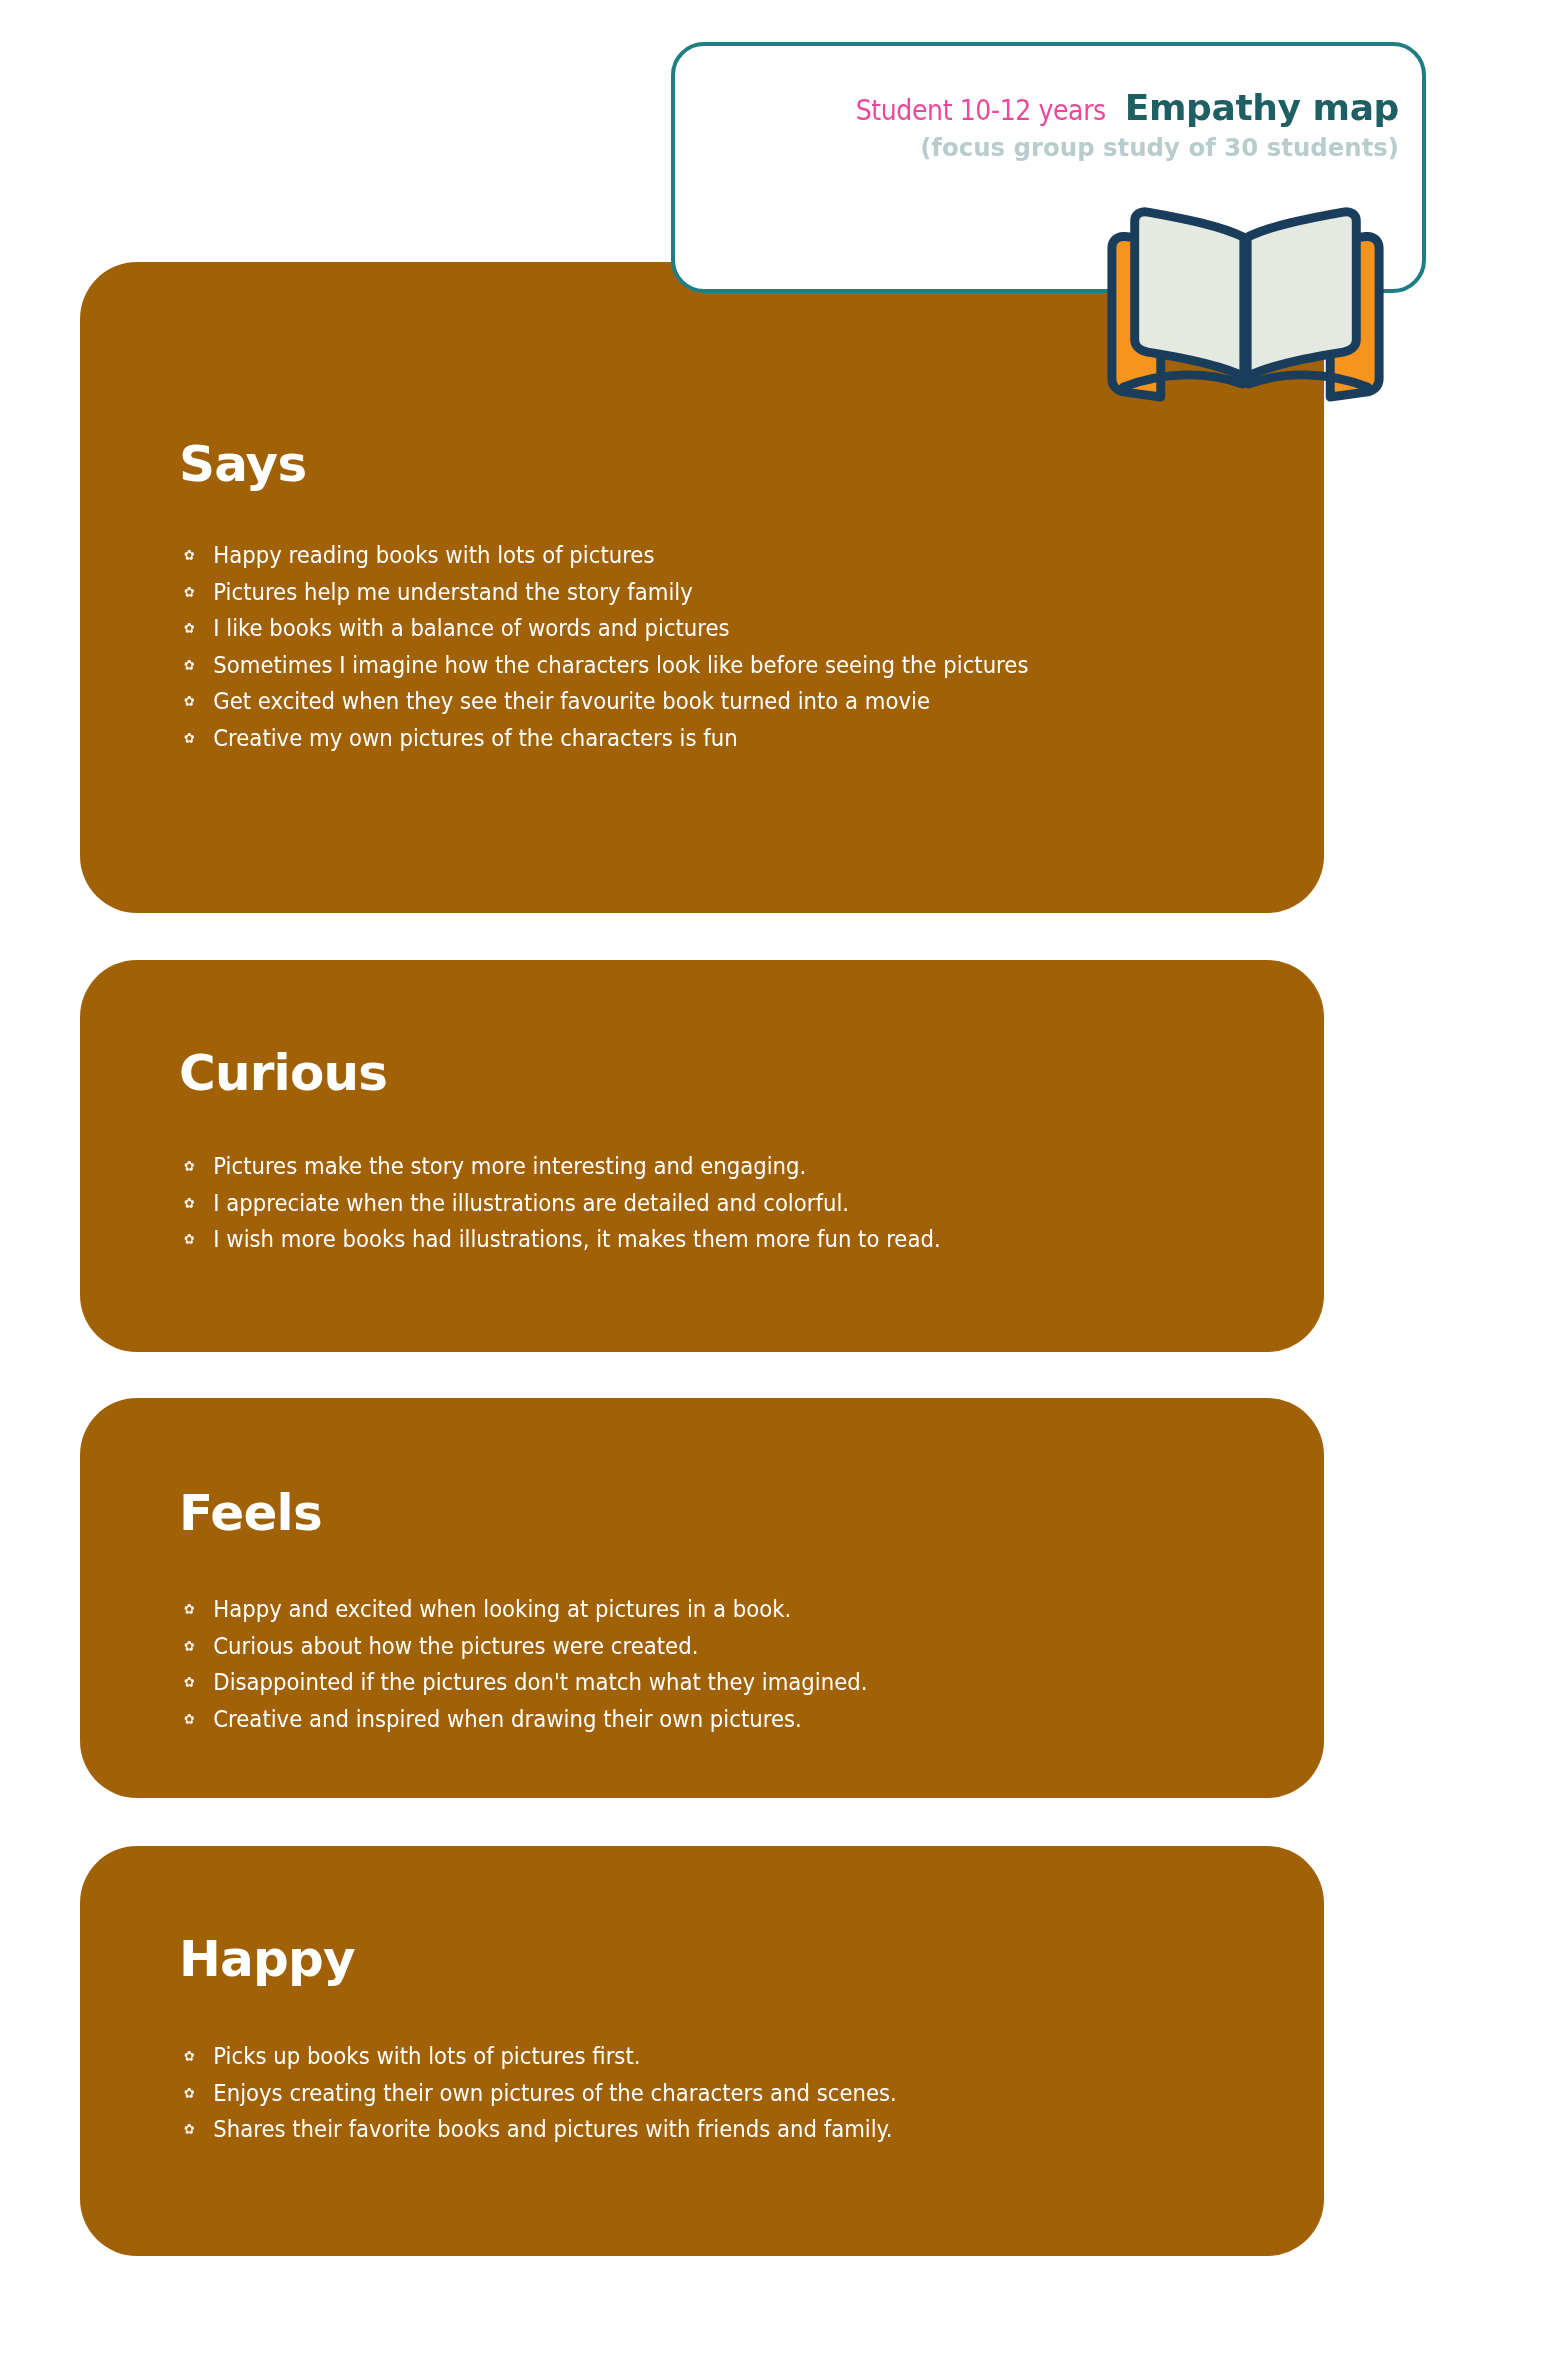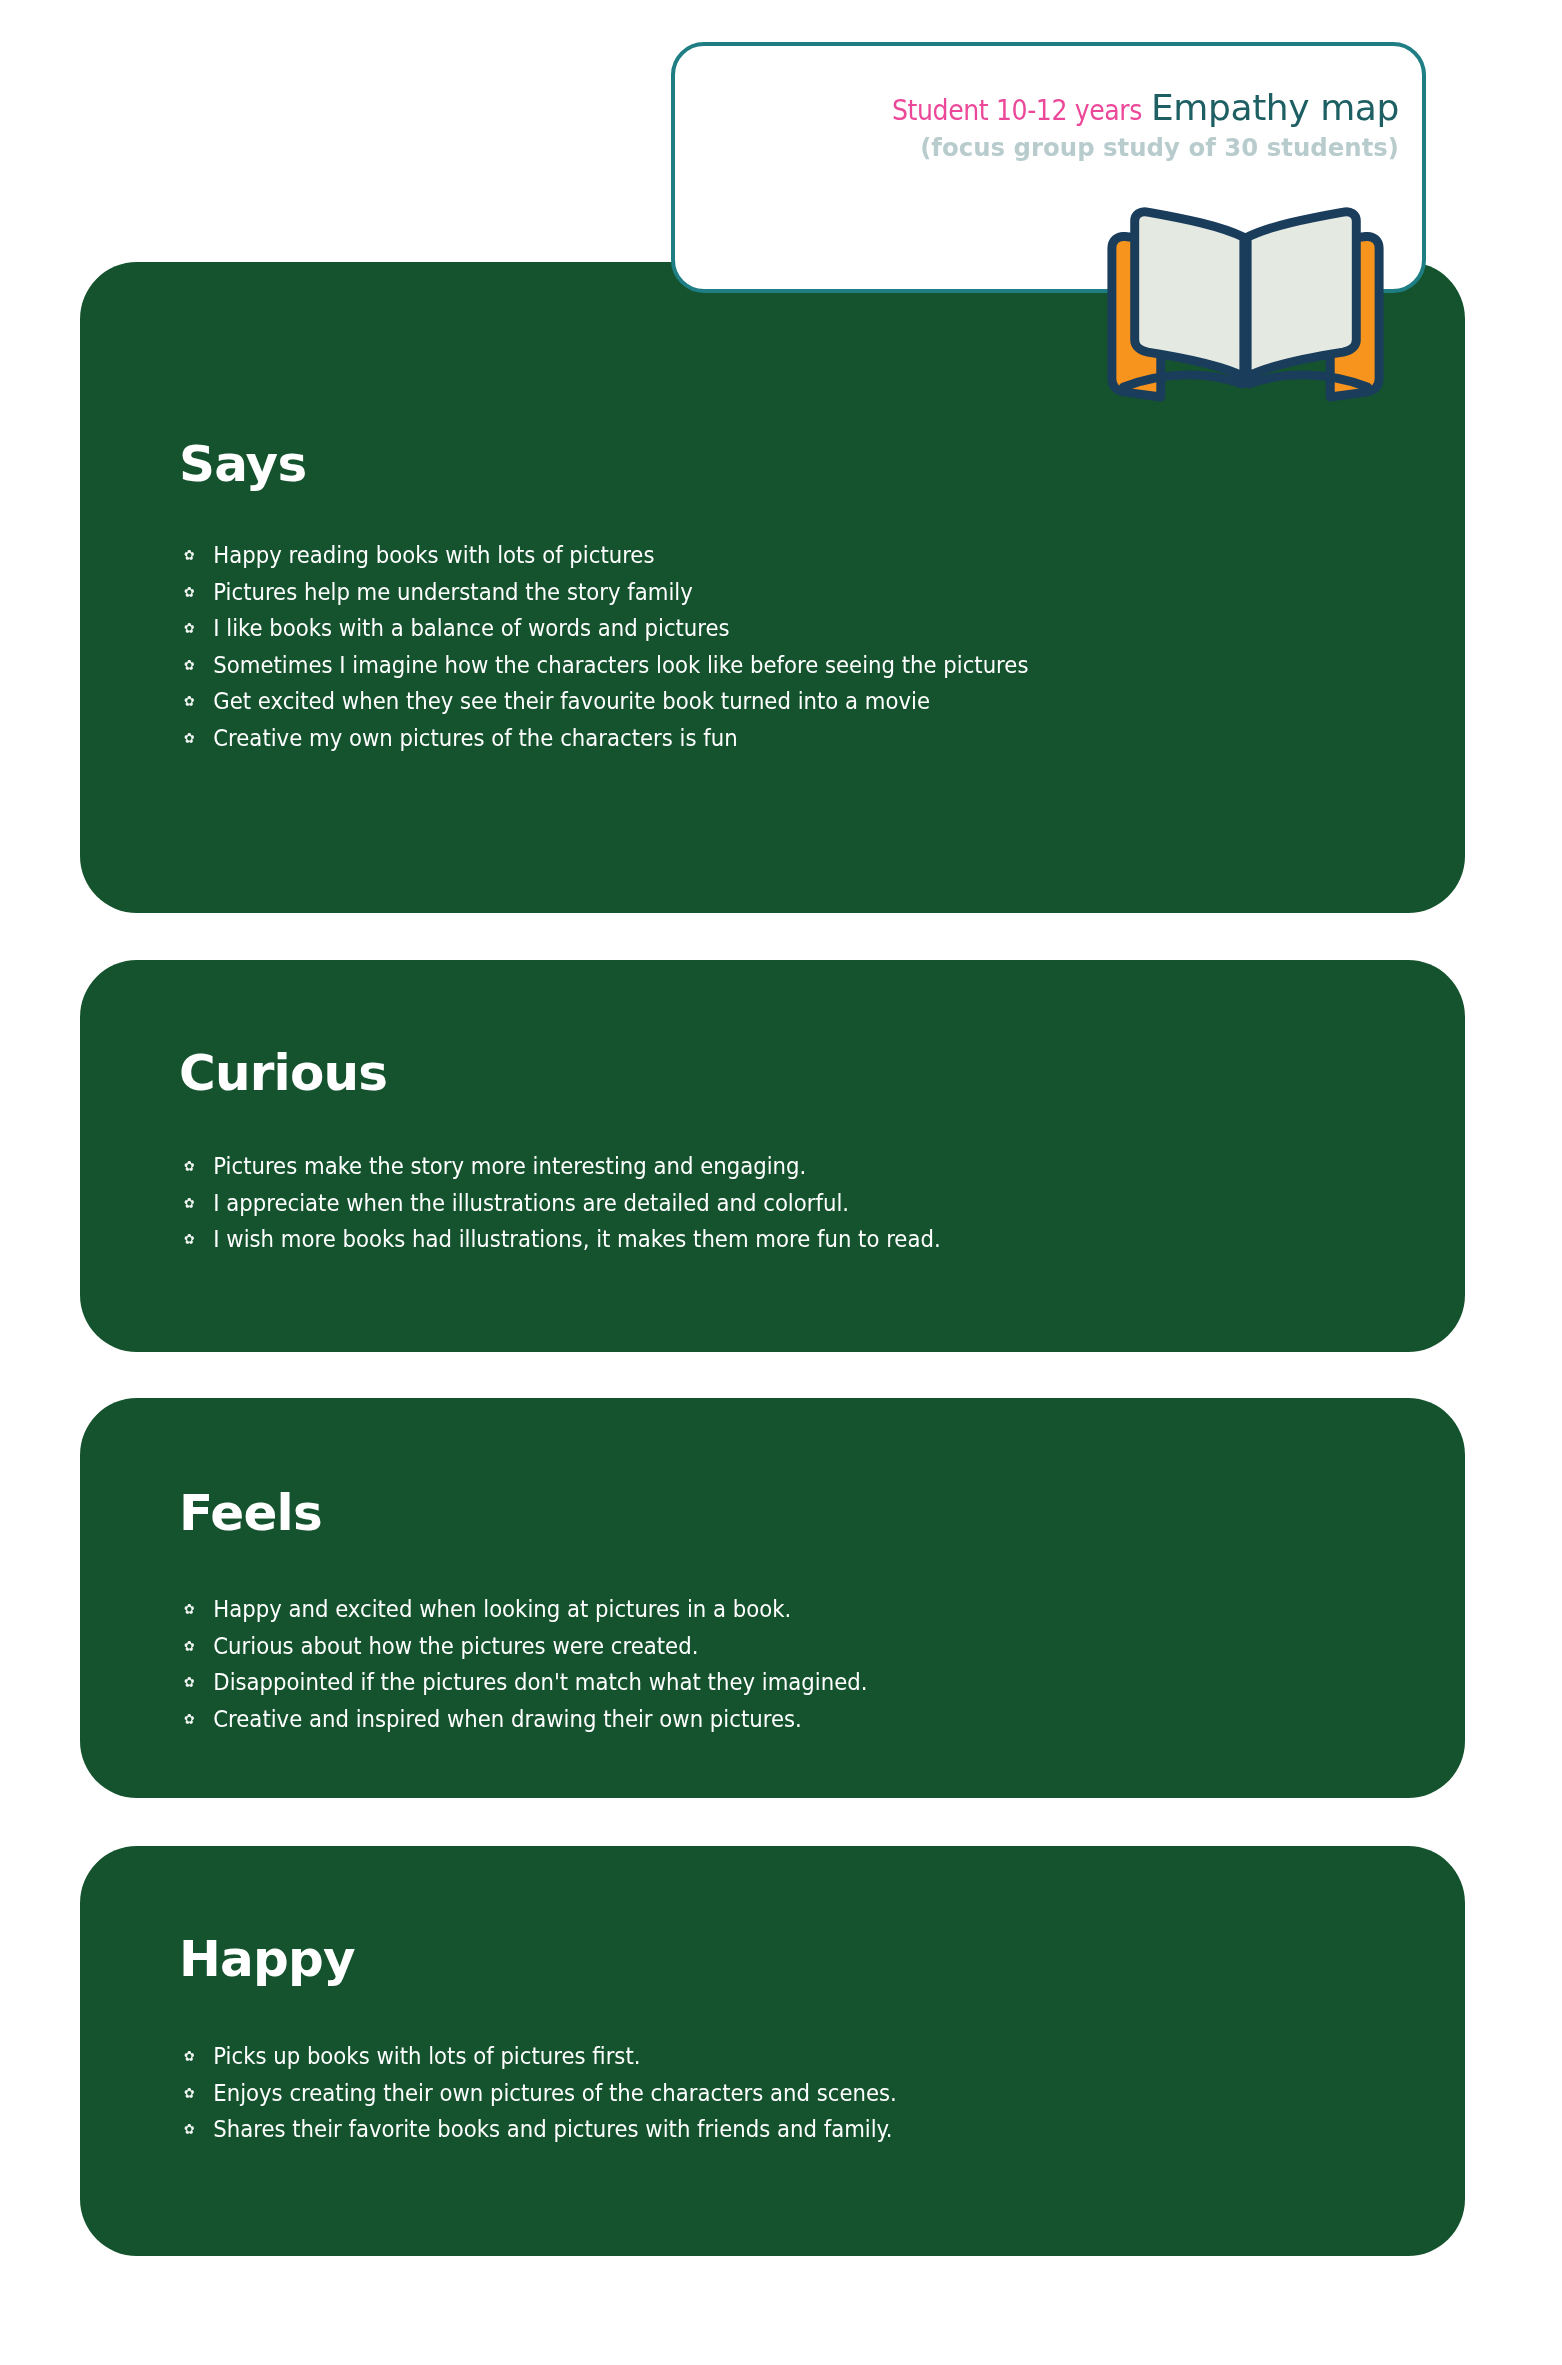--- a/index.html
+++ b/index.html
@@ -48,24 +48,24 @@
     letter-spacing: -0.4px;
     white-space: nowrap;
   }
   .header-kicker {
     color: #ec4899;
     font-weight: 400;
     font-stretch: condensed;
   }
   .header-title {
     color: #1d5f63;
-    font-weight: 400;
+    font-weight: 700;
     font-size: 36px;
     letter-spacing: -0.4px;
-    margin-left: 9px;
+    margin-left: 19px;
   }
   .header-sub {
     margin-top: 9.8px;
     color: #b9cccd;
     font-size: 24.4px;
     font-weight: 700;
     white-space: nowrap;
   }
 
   
@@ -76,22 +76,22 @@
     width: 277px;
     height: 212px;
     z-index: 9;
   }
   .book-icon svg { display: block; width: 100%; height: 100%; }
 
   
   .card {
     position: absolute;
     left: 80px;
-    width: 1385px;
-    background: #14532d;
+    width: 1244px;
+    background: #a16207;
     border-radius: 57px;
     z-index: 2;
   }
   #card-says   { top: 262px;  height: 651px; }
   #card-thinks { top: 960px; height: 392px; }
   #card-feels  { top: 1398px; height: 400px; }
   #card-does   { top: 1846px; height: 410px; }
 
   .card-title {
     position: absolute;

